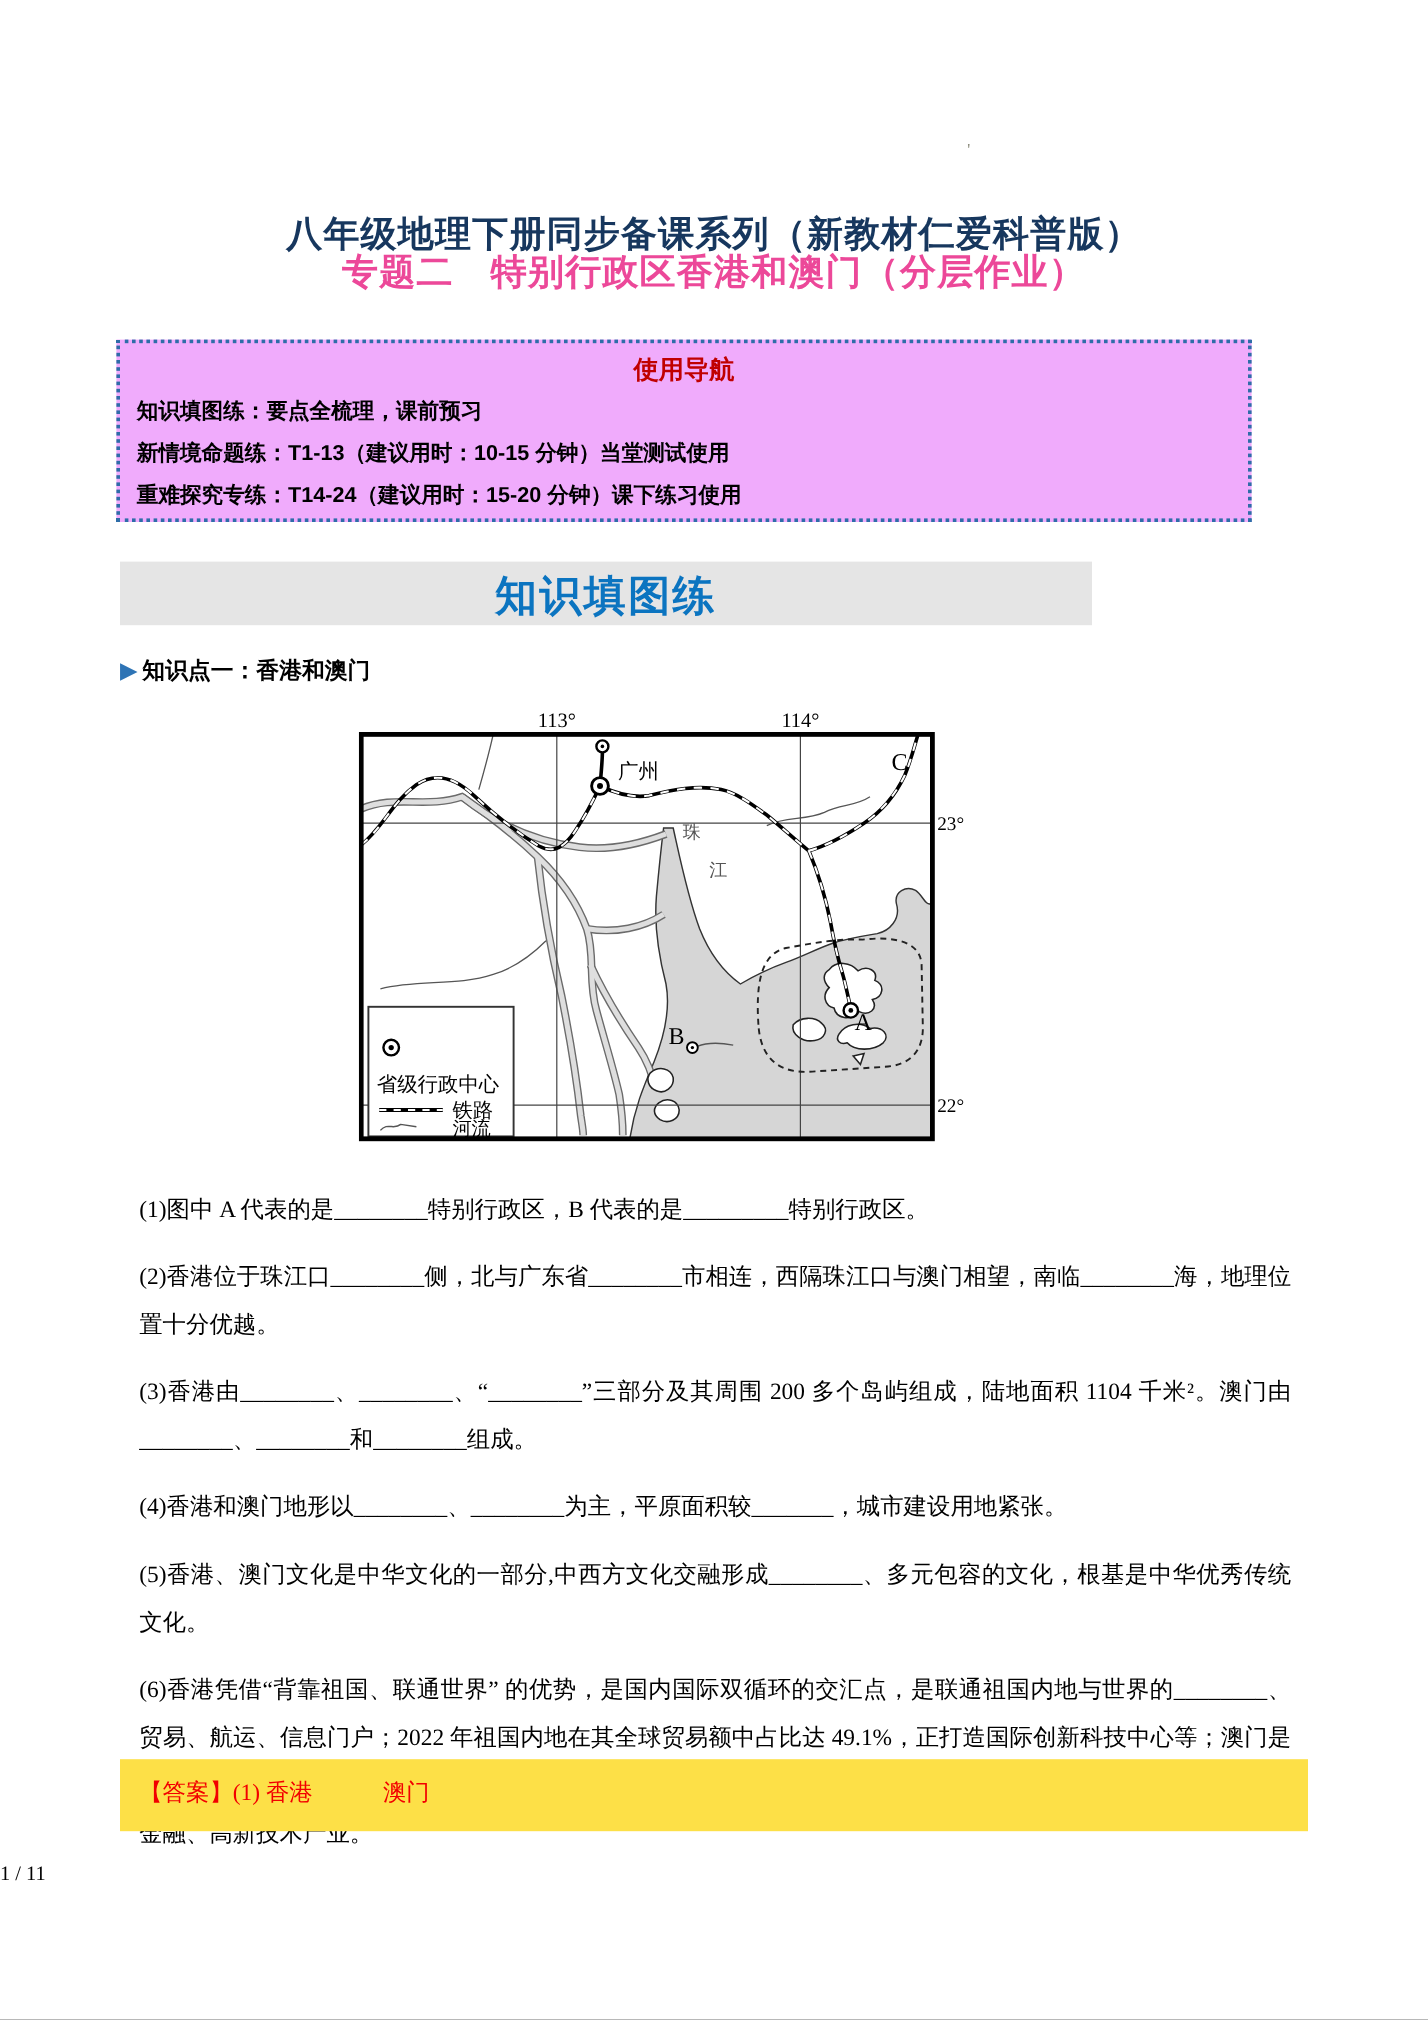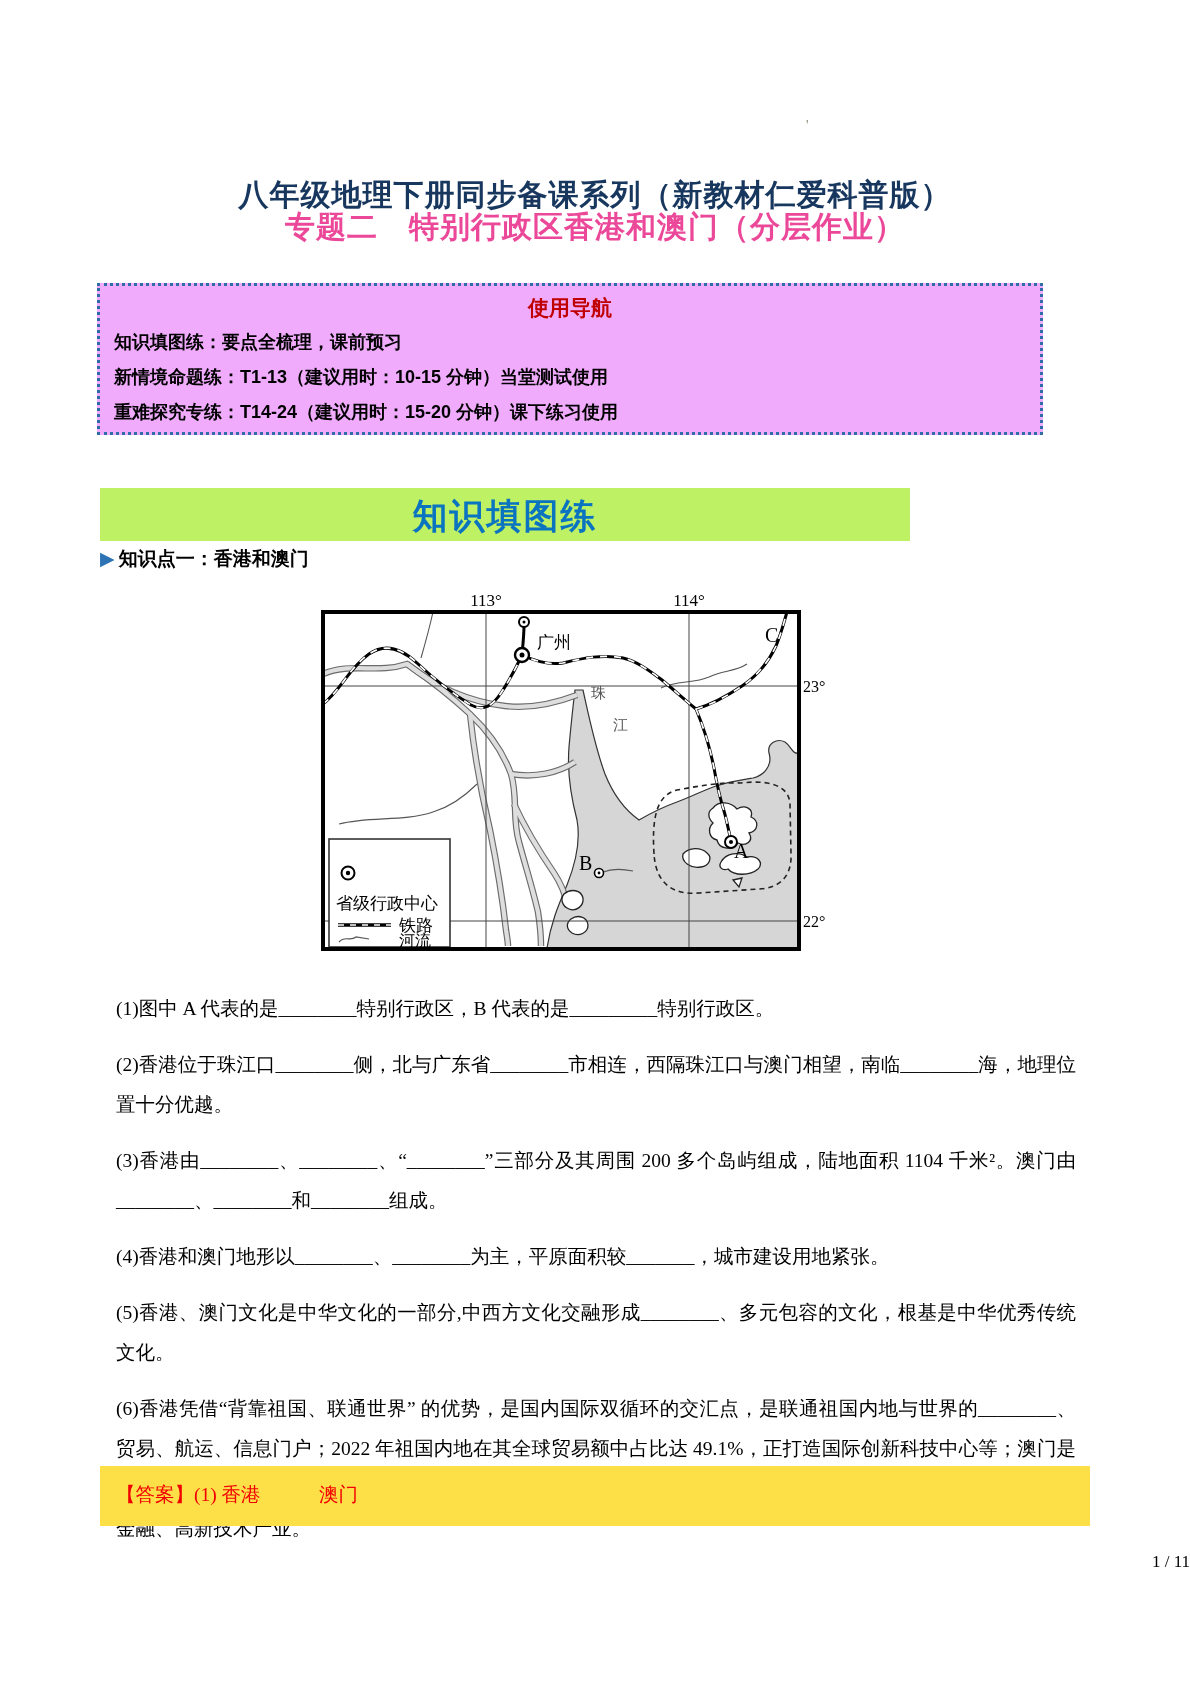--- a/index.html
+++ b/index.html
@@ -23,46 +23,46 @@
     background:#f0abfc;border:3px dotted #2E6DA8;padding:6px 14px 0 14px;
     font-family:"Liberation Sans","DejaVu Sans",sans-serif;
   }
   .navbox .nav-head{
     text-align:center;color:#C00000;font-size:21px;font-weight:bold;margin:2px 0 10px 0;
   }
   .navbox .nav-line{
     color:#000;font-size:18px;font-weight:bold;margin:0 0 15px 0;line-height:20px;
   }
   .banner{
-    top:488px;left:100px;width:810px;height:53px;background:#bef264;
+    top:468px;left:100px;width:810px;height:53px;background:#e5e5e5;
     text-align:center;
   }
   .banner span{
     display:inline-block;margin-top:5px;
     font-size:35px;font-weight:bold;color:#0B74C0;letter-spacing:2px;
     font-family:"Liberation Sans","DejaVu Sans",sans-serif;
   }
   .kp{
     top:546px;left:100px;font-size:19px;font-weight:bold;
     font-family:"Liberation Sans","DejaVu Sans",sans-serif;
   }
   .kp .tri{color:#2E74B5;margin-right:4px;}
-  .mapwrap{top:592px;left:321px;width:530px;height:365px;}
+  .mapwrap{top:592px;left:299px;width:530px;height:365px;}
   .questions{
     top:973px;left:100px;width:992px;
     font-size:19.5px;line-height:40px;text-align:justify;
   }
   .questions p{margin:16px;padding:0;}
   .answers{
     top:1466px;left:100px;width:958px;background:#fde047;
     padding:8px 16px 10px 16px;color:#F20000;font-size:19.5px;line-height:42px;
   }
   .answers p{margin:0;}
   .footer{
-    top:1552px;left:0;width:100%;text-align:right;font-size:17px;color:#000;
+    top:1552px;left:0;width:100%;text-align:left;font-size:17px;color:#000;
   }
   svg text{font-family:"Liberation Serif","DejaVu Serif",serif;}
 </style>
 </head>
 <body>
 
 <div class="page">
 
   <div class="abs doc-title">八年级地理下册同步备课系列（新教材仁爱科普版）</div>
   <div class="abs doc-subtitle">专题二　特别行政区香港和澳门（分层作业）</div>

